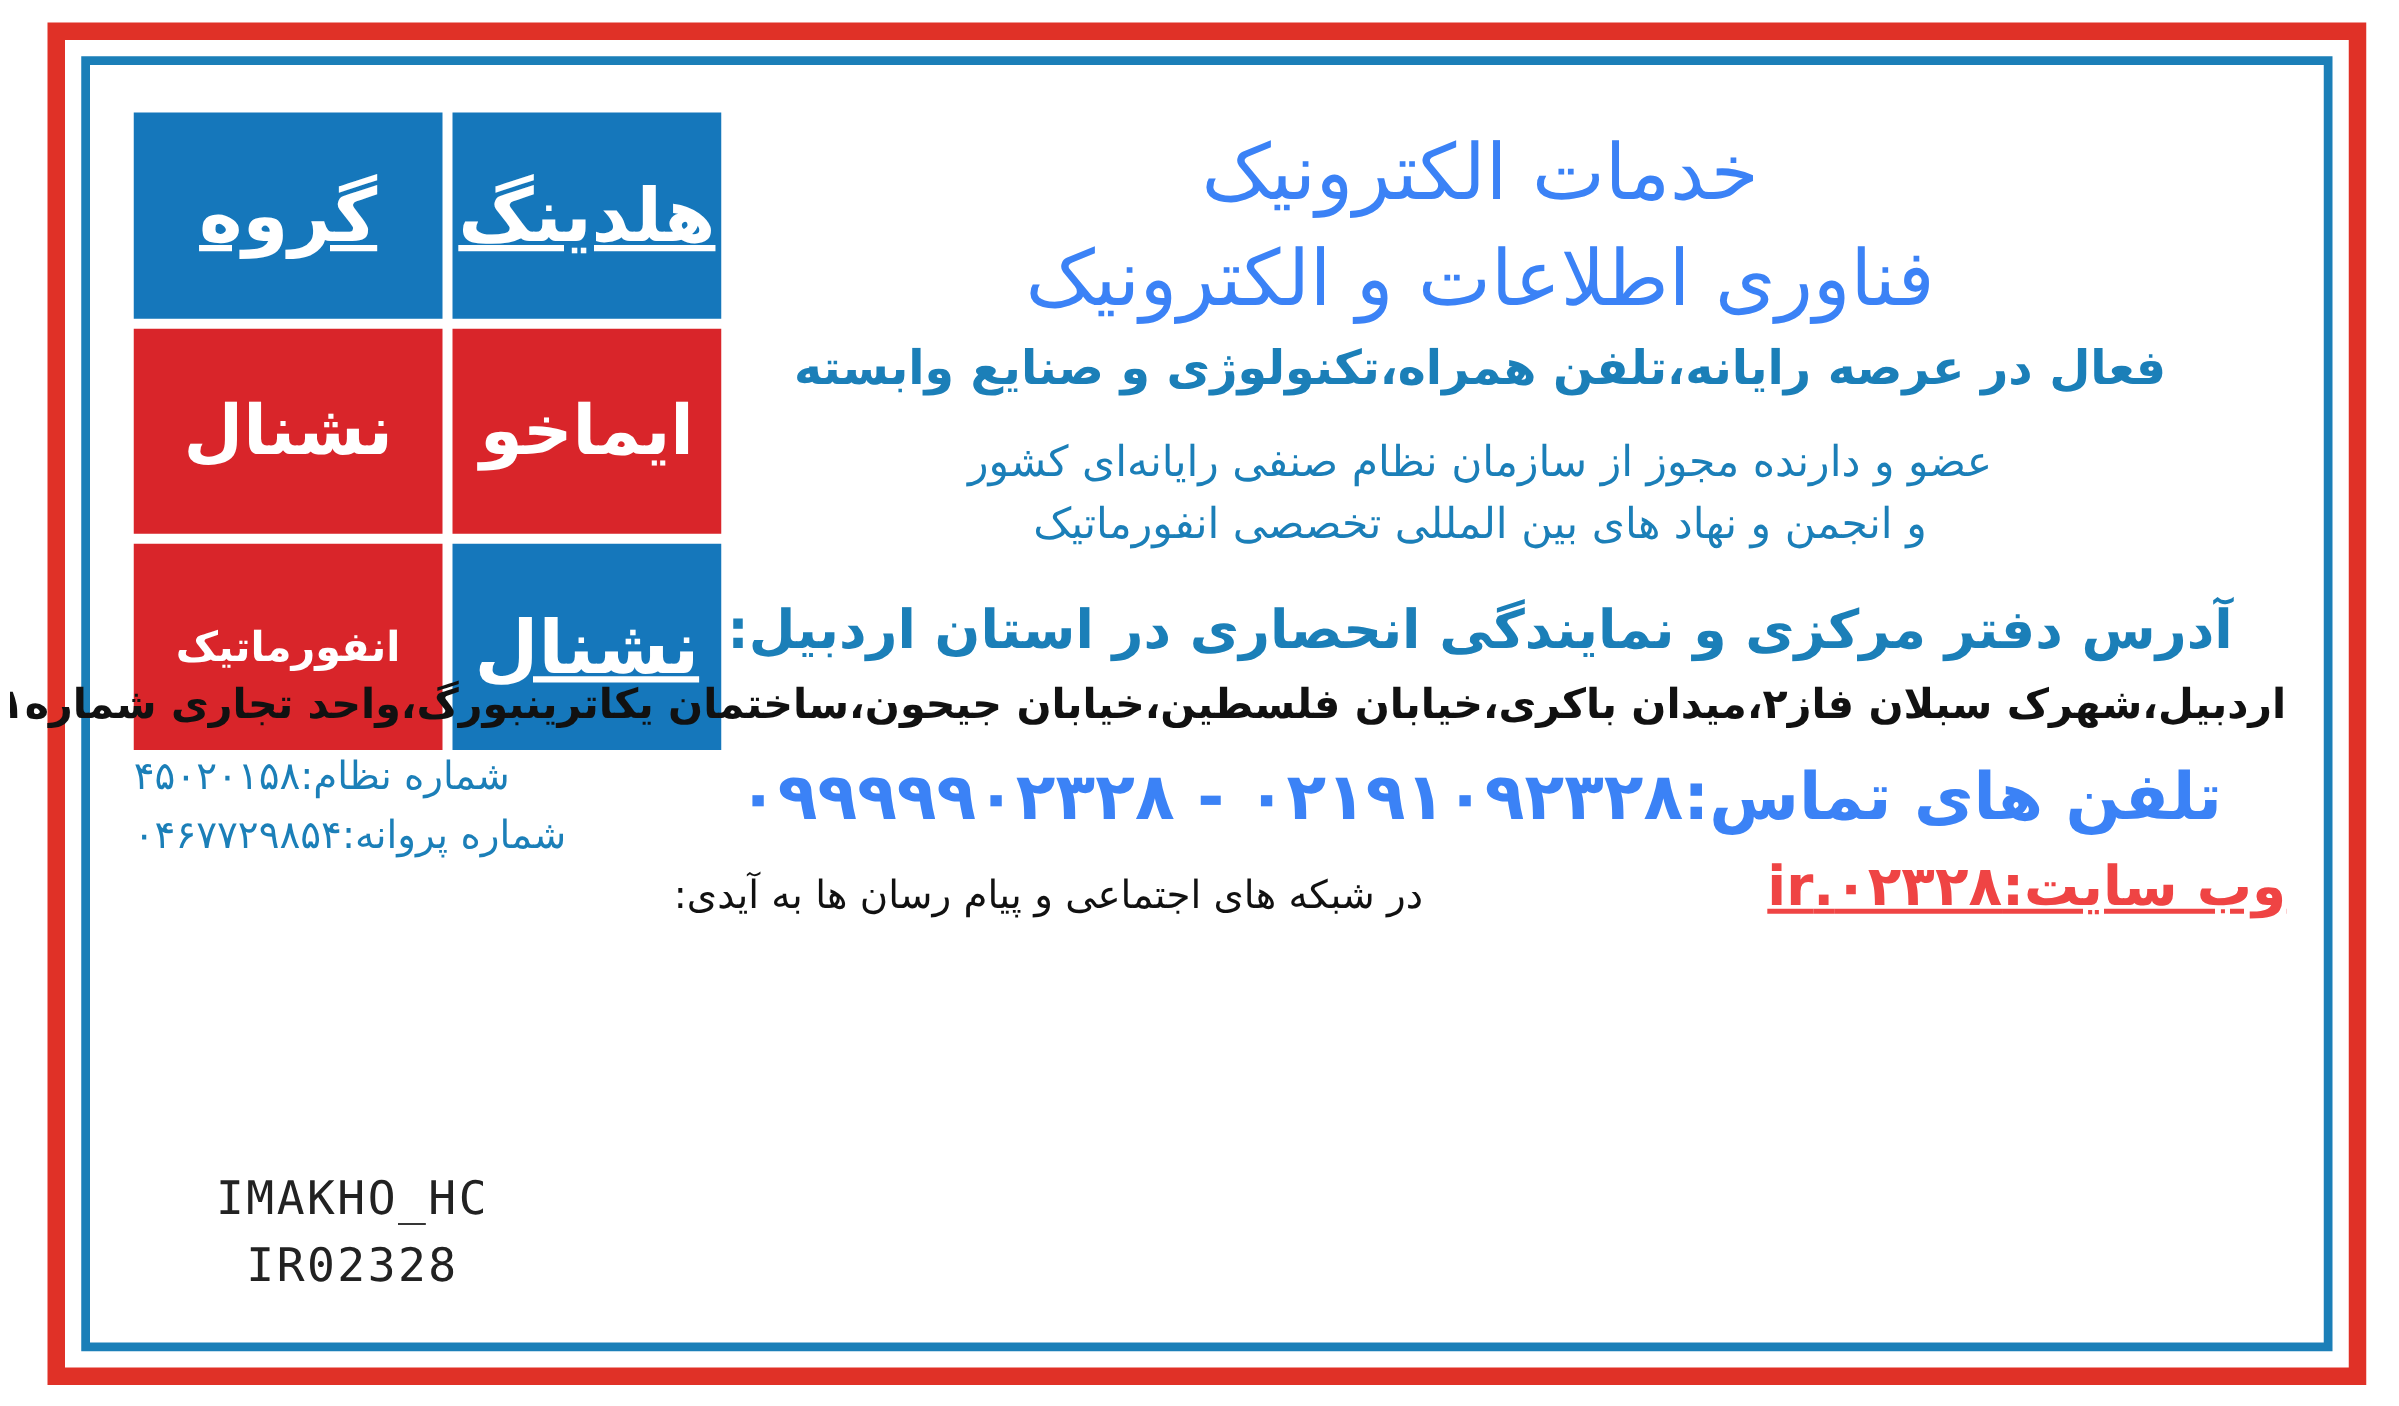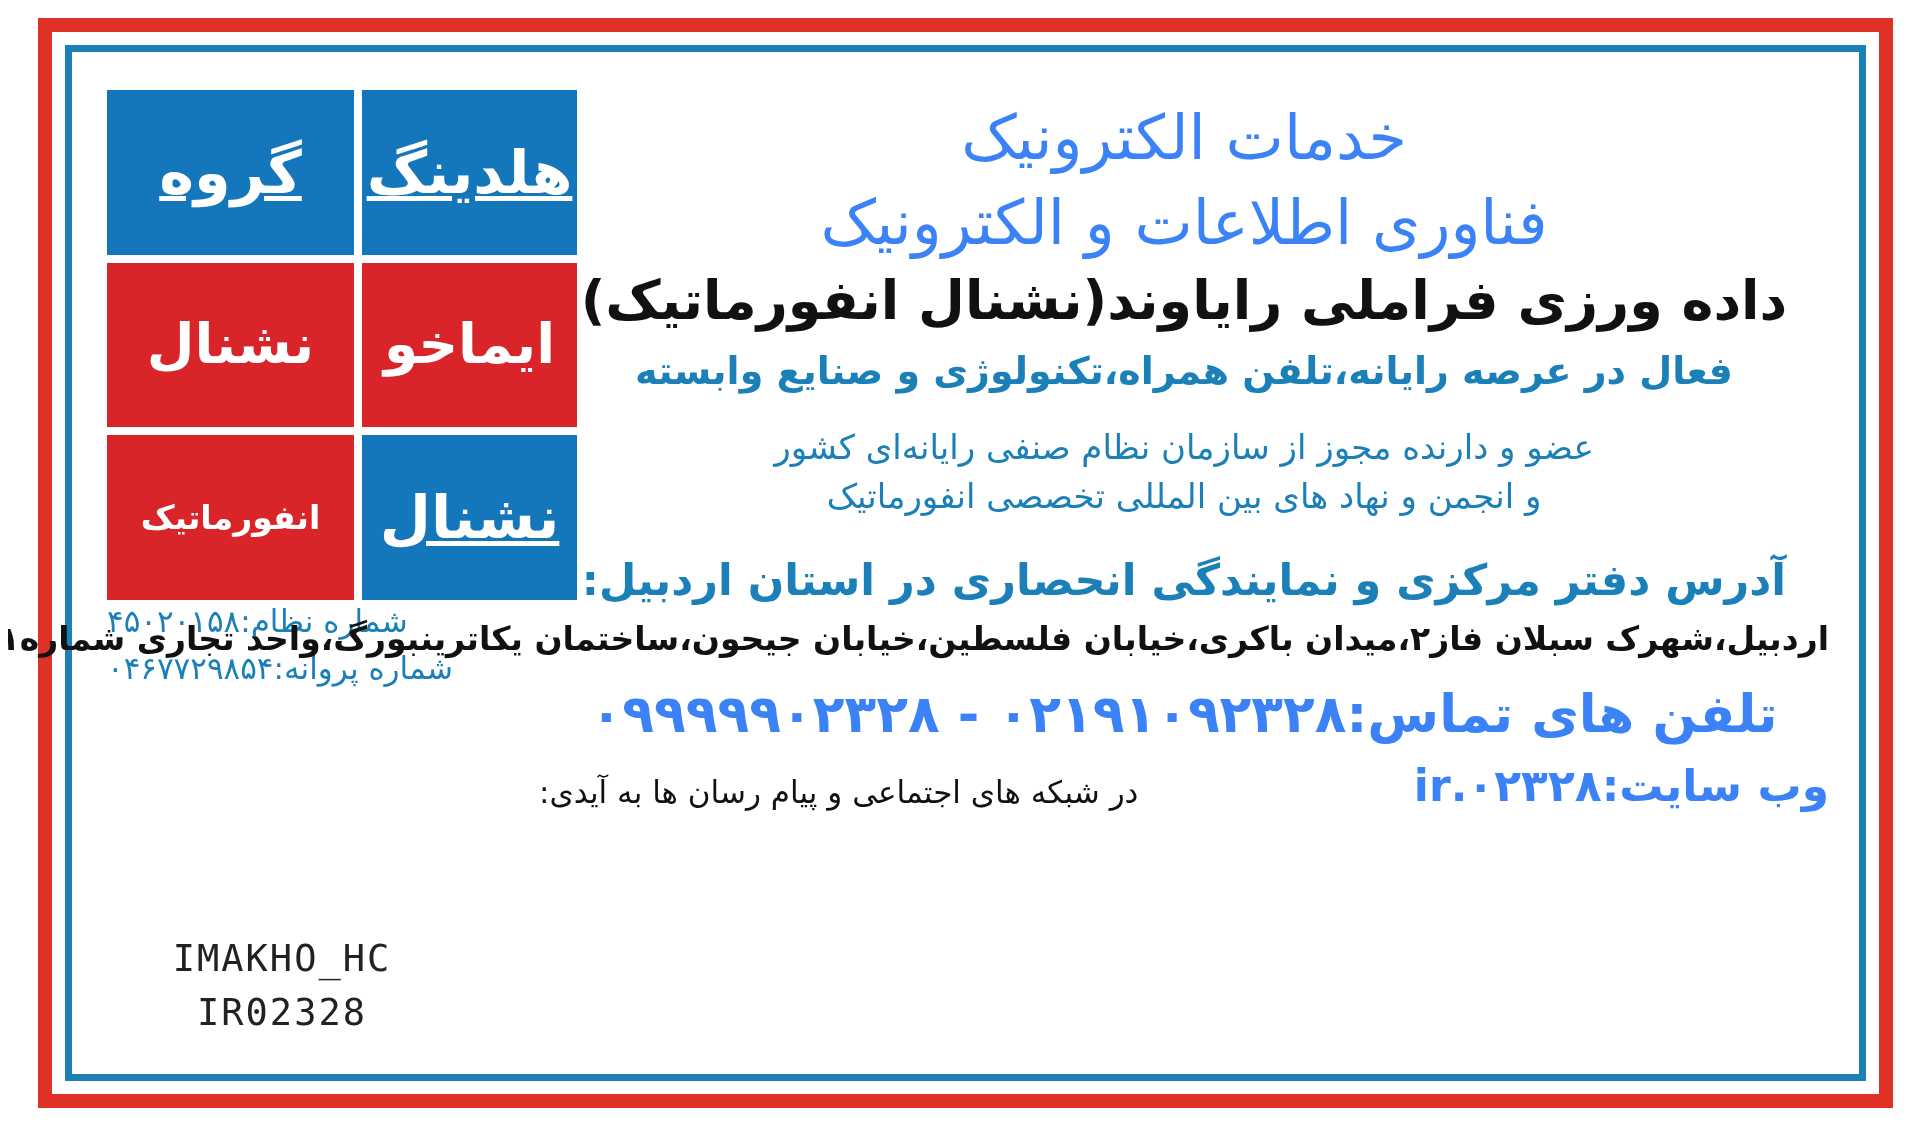--- a/index.html
+++ b/index.html
@@ -163,24 +163,25 @@
     white-space: nowrap;
   }
   .bottom-row {
     position: relative;
     height: 64px;
   }
   .website {
     position: absolute;
     right: 0;
     top: 0;
-    color: #3b82f6;
+    color: #ef4444;
     font-size: 44px;
     font-weight: bold;
     white-space: nowrap;
+    text-decoration: underline;
   }
   .social-note {
     position: absolute;
     left: 0;
     top: 14px;
     color: #111111;
     font-size: 31px;
     white-space: nowrap;
   }
 </style>
@@ -221,21 +222,20 @@
         </div>
 
         <div class="code-block">
           <div>IMAKHO_HC</div>
           <div>IR02328</div>
         </div>
 
         <div class="main">
           <div class="headline">خدمات الکترونیک</div>
           <div class="headline">فناوری اطلاعات و الکترونیک</div>
-          <div class="company">داده ورزی فراملی رایاوند(نشنال انفورماتیک)</div>
           <div class="tagline">فعال در عرصه رایانه،تلفن همراه،تکنولوژی و صنایع وابسته</div>
           <div class="license">
             <div>عضو و دارنده مجوز از سازمان نظام صنفی رایانه‌ای کشور</div>
             <div>و انجمن و نهاد های بین المللی تخصصی انفورماتیک</div>
           </div>
           <div class="addr-title">آدرس دفتر مرکزی و نمایندگی انحصاری در استان اردبیل:</div>
           <div class="addr-line">اردبیل،شهرک سبلان فاز۲،میدان باکری،خیابان فلسطین،خیابان جیحون،ساختمان یکاترینبورگ،واحد تجاری شماره۱</div>
           <div class="phones">تلفن های تماس:۰۲۱۹۱۰۹۲۳۲۸ - ۰۹۹۹۹۹۰۲۳۲۸</div>
           <div class="bottom-row">
             <div class="website">وب سایت:۰۲۳۲۸.ir</div>

